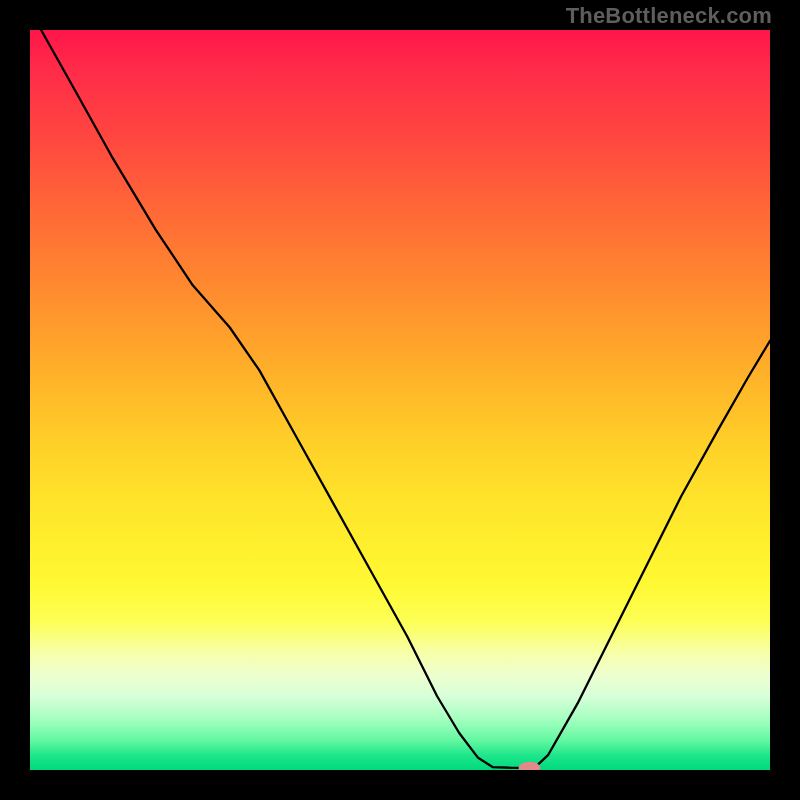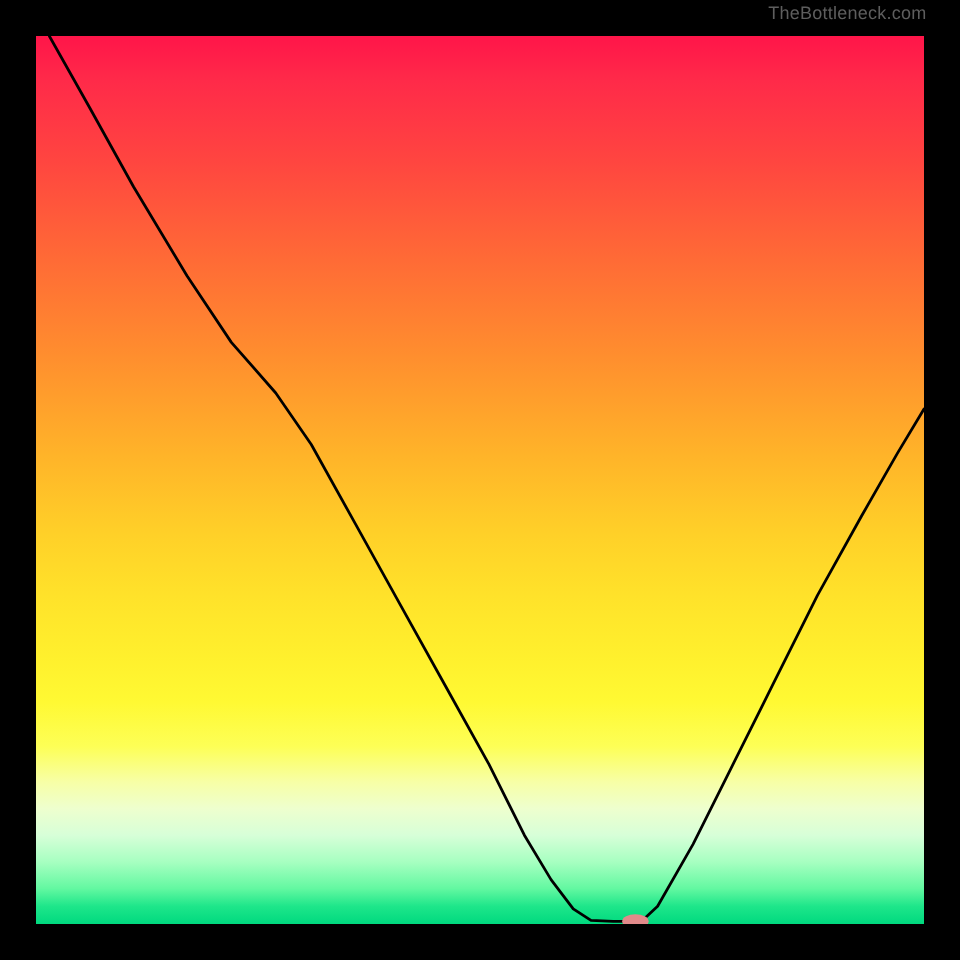--- a/index.html
+++ b/index.html
@@ -14,22 +14,22 @@
   .frame {
     position: relative;
     width: 800px;
     height: 800px;
     background: #000;
   }
   .watermark {
     position: absolute;
     z-index: 10;
     color: #5e5e5e;
-    font-size: 15px;
-    font-weight: 400;
+    font-size: 22px;
+    font-weight: 700;
     letter-spacing: 0.2px;
     white-space: nowrap;
     margin-left: 40px;
   }
   .plot-area {
     position: absolute;
     left: 30px;
     top: 30px;
     width: 740px;
     height: 740px;

